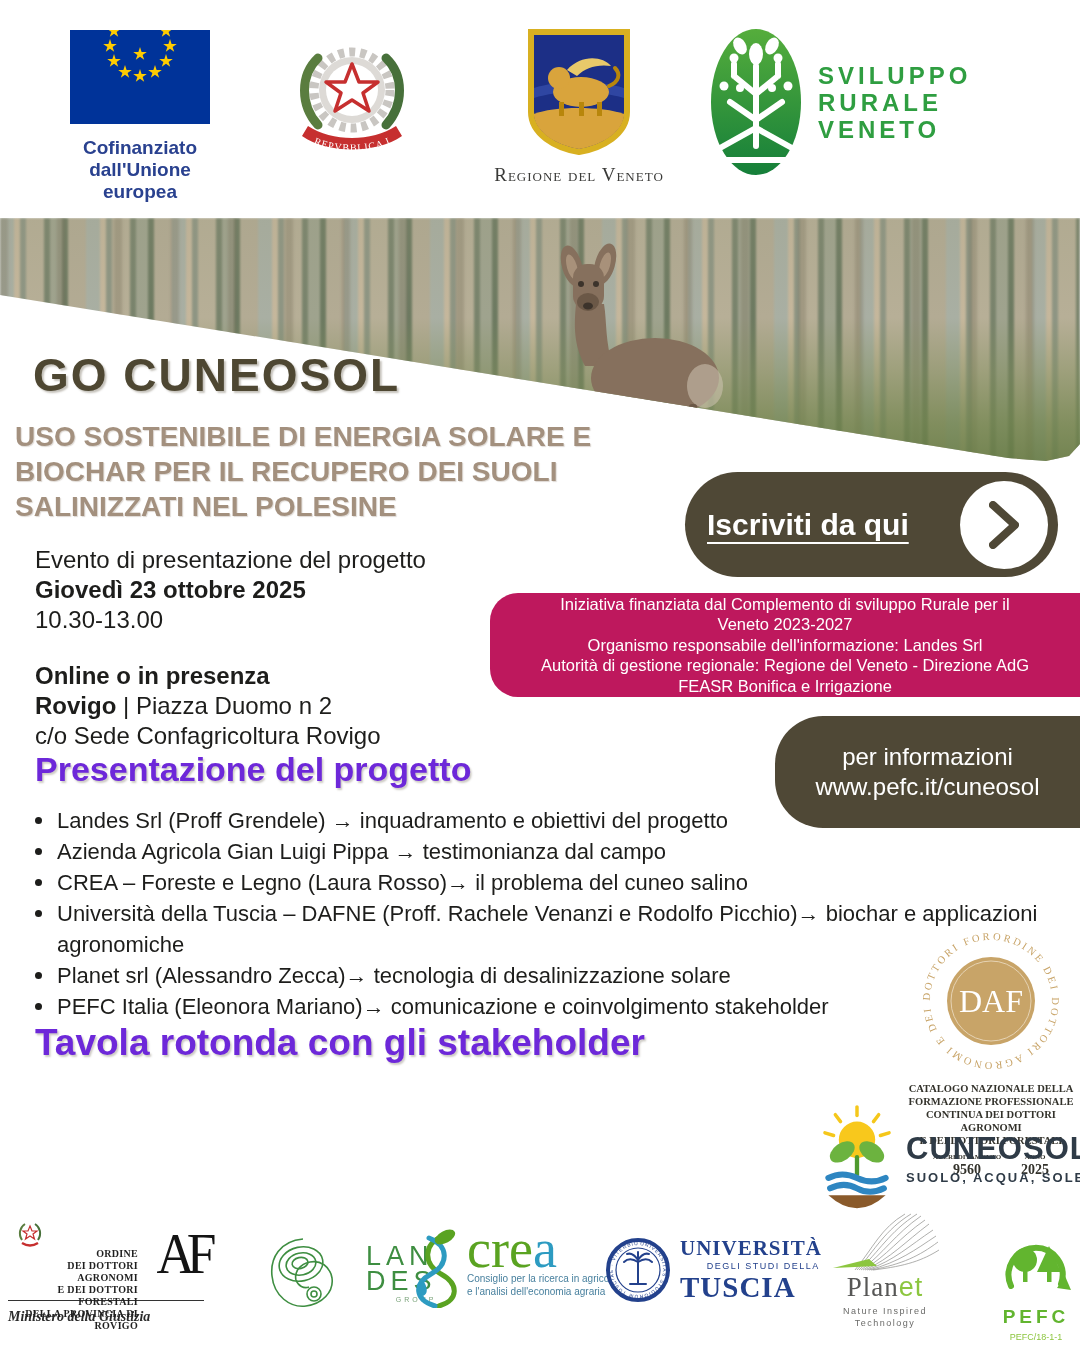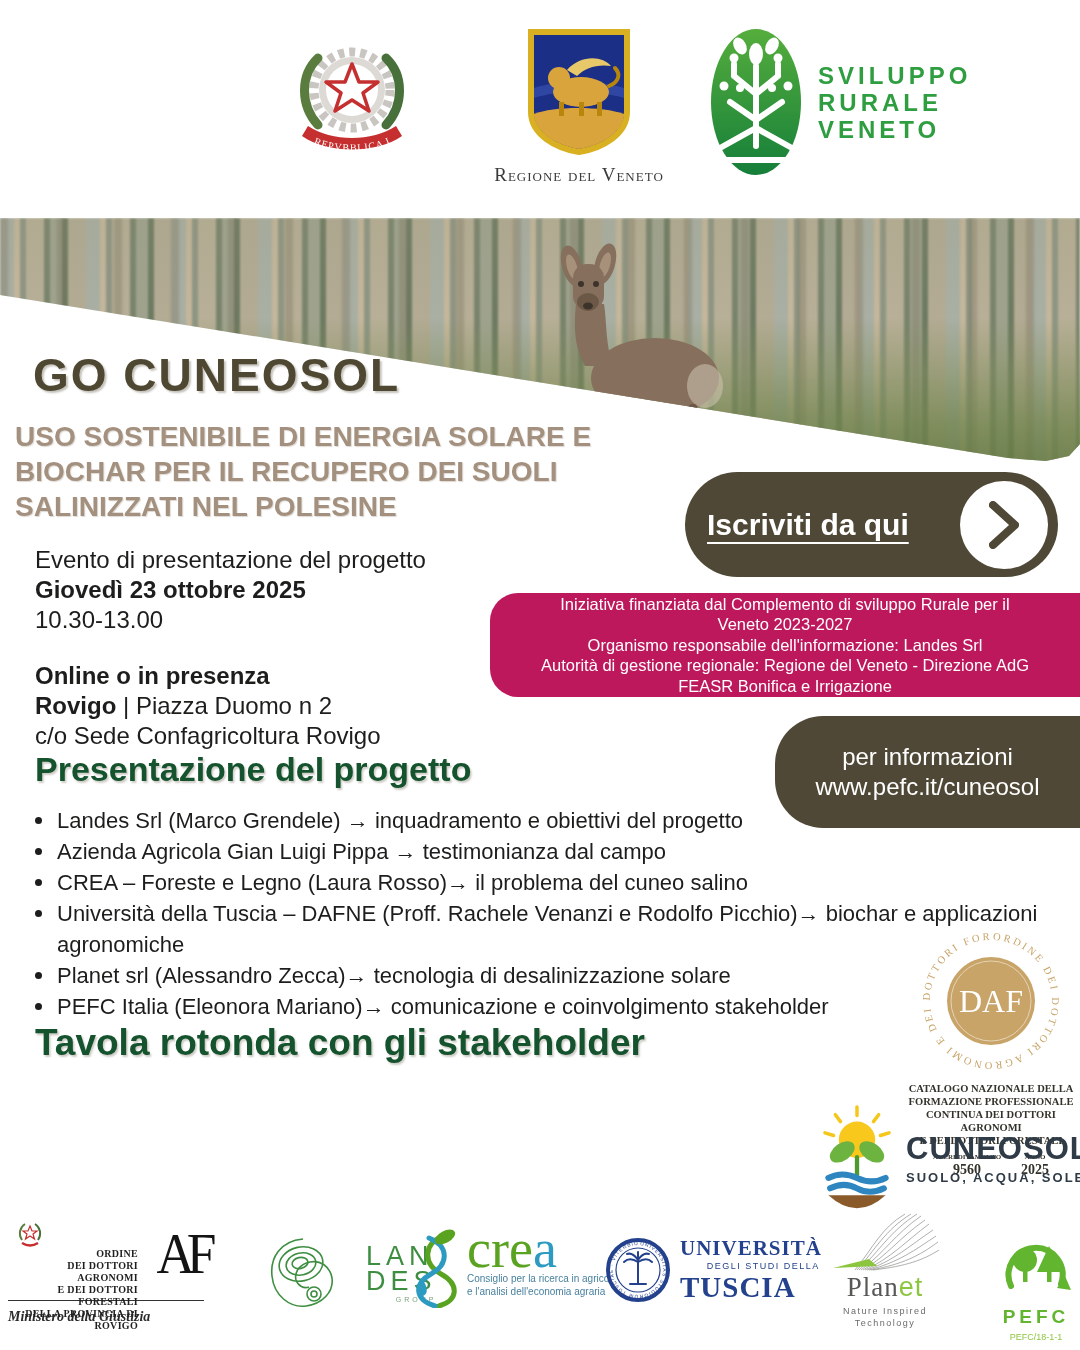--- a/index.html
+++ b/index.html
@@ -55,21 +55,21 @@
            box-sizing:border-box;padding:6px 8px;}
   .perinfo{position:absolute;left:775px;top:716px;width:305px;height:112px;background:#4f4836;
            border-radius:48px 0 0 48px;color:#fff;text-align:center;display:flex;
            flex-direction:column;align-items:center;justify-content:center;font-size:24px;line-height:30px;}
   .perinfo a{color:#fff;}
   .cfp{position:absolute;left:0;top:1092px;width:322px;height:113px;background:#4f4836;
        border-radius:0 56px 56px 0;color:#fff;font-size:26px;line-height:35px;text-align:center;
        display:flex;align-items:center;justify-content:center;}
   
   .pres{position:absolute;left:35px;top:750px;width:1005px;}
-  .pres h2,.tavola{margin:0;font-size:34px;font-weight:bold;color:#14532d;
+  .pres h2,.tavola{margin:0;font-size:34px;font-weight:bold;color:#6d28d9;
         text-shadow:1.5px 1.5px 2px rgba(90,80,60,.3);}
   .pres ul{list-style:none;margin:16px 0 0 0;padding:0;}
   .pres li{display:flex;font-size:22px;line-height:31px;}
   .dot{width:7px;height:7px;border-radius:50%;background:#1d1d1b;margin:12px 15px 0 0;flex:none;}
   .tavola{position:absolute;left:35px;top:1022px;font-size:37px;}
   
   .daf{position:absolute;left:908px;top:926px;width:166px;text-align:center;}
   .daf-catalog{font-family:"Liberation Serif",serif;font-size:10.5px;line-height:13px;
                color:#33322b;margin-top:2px;font-weight:bold;}
   .daf-row{display:flex;justify-content:center;gap:20px;margin-top:6px;
@@ -111,20 +111,43 @@
   .pefc-name{font-size:19px;font-weight:bold;color:#62b52f;letter-spacing:4px;margin-top:2px;}
   .pefc-code{font-size:9px;color:#8dc63f;margin-top:4px;}
 </style>
 </head>
 <body>
 
 <div class="canvas">
 
   <header class="logos-bar">
 
+    <div class="logo-eu">
+      <svg width="140" height="94" viewBox="0 0 140 94">
+        <rect x="0" y="0" width="140" height="94" fill="#003399"></rect>
+        <g fill="#ffcc00">
+          <path id="eust" d="M70,17 l1.6,4.9 5.2,0 -4.2,3 1.6,4.9 -4.2,-3 -4.2,3 1.6,-4.9 -4.2,-3 5.2,0 z"></path>
+
+        <use href="#eust" transform="translate(0.0,-38.0)"></use>
+            <use href="#eust" transform="translate(15.0,-34.0)"></use>
+            <use href="#eust" transform="translate(26.0,-23.0)"></use>
+            <use href="#eust" transform="translate(30.0,-8.0)"></use>
+            <use href="#eust" transform="translate(26.0,7.0)"></use>
+            <use href="#eust" transform="translate(15.0,18.0)"></use>
+            <use href="#eust" transform="translate(0.0,22.0)"></use>
+            <use href="#eust" transform="translate(-15.0,18.0)"></use>
+            <use href="#eust" transform="translate(-26.0,7.0)"></use>
+            <use href="#eust" transform="translate(-30.0,-8.0)"></use>
+            <use href="#eust" transform="translate(-26.0,-23.0)"></use>
+            <use href="#eust" transform="translate(-15.0,-34.0)"></use>
+          </g>
+      </svg>
+      <div class="eu-caption pre">Cofinanziato
+dall'Unione europea</div>
+    </div>
 
     <div class="logo-republic">
       <svg width="128" height="150" viewBox="0 0 128 150">
         <circle cx="64" cy="60" r="38" fill="none" stroke="#c9c6c2" stroke-width="9" stroke-dasharray="6 5"></circle>
         <circle cx="64" cy="60" r="33" fill="#dddad6"></circle>
         <circle cx="64" cy="60" r="26" fill="#ffffff"></circle>
         <path d="M64,34 L71,52 90,52 75,63 81,81 64,70 47,81 53,63 38,52 57,52 Z" fill="#ffffff" stroke="#c62f2f" stroke-width="3.5" stroke-linejoin="round"></path>
         <path d="M30,95 C12,75 12,45 30,28" fill="none" stroke="#5a7d3f" stroke-width="9" stroke-linecap="round"></path>
         <path d="M98,95 C116,75 116,45 98,28" fill="none" stroke="#47703a" stroke-width="9" stroke-linecap="round"></path>
         <path d="M14,106 C40,124 88,124 114,106 L108,96 C84,112 44,112 20,96 Z" fill="#c62f2f"></path>
@@ -249,21 +272,21 @@
   <div class="perinfo">
     <div>per informazioni</div>
     <a>www.pefc.it/cuneosol</a>
   </div>
 
   <section class="pres">
     <h2>Presentazione del progetto</h2>
     <ul>
       <li>
           <span class="dot"></span>
-          <span>Landes Srl (Marco Grendele) → inquadramento e obiettivi del progetto</span>
+          <span>Landes Srl (Proff Grendele) → inquadramento e obiettivi del progetto</span>
         </li>
       <li>
           <span class="dot"></span>
           <span>Azienda Agricola Gian Luigi Pippa → testimonianza dal campo</span>
         </li>
       <li>
           <span class="dot"></span>
           <span>CREA – Foreste e Legno (Laura Rosso)→ il problema del cuneo salino</span>
         </li>
       <li>

